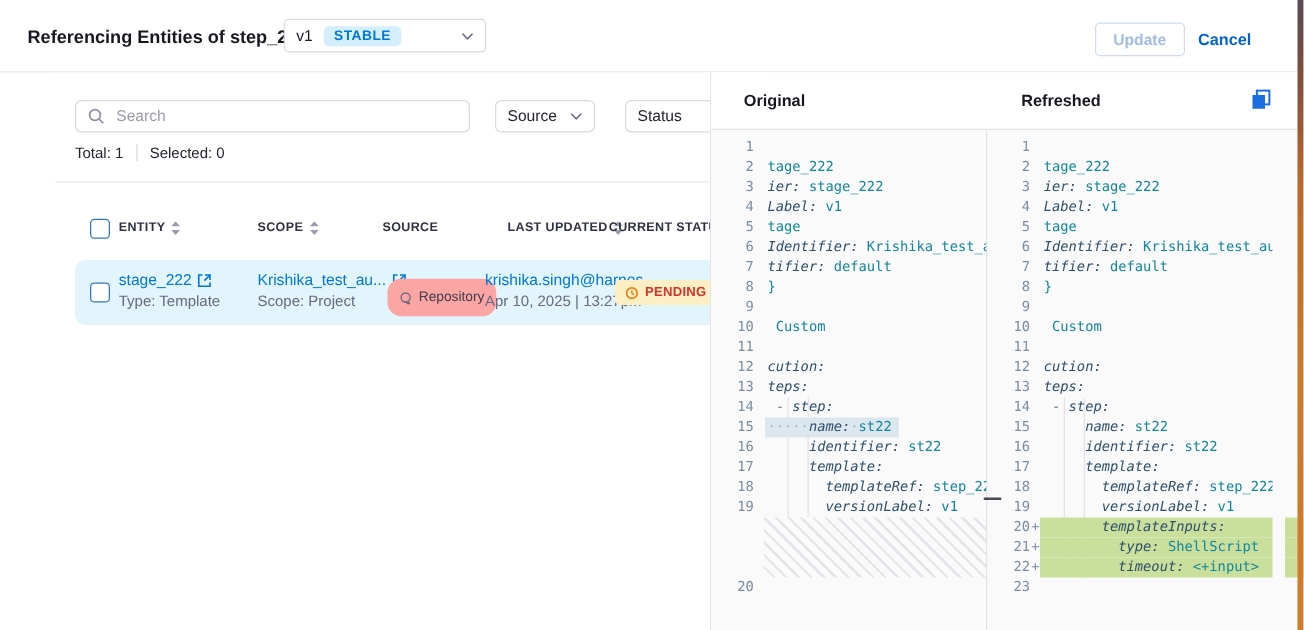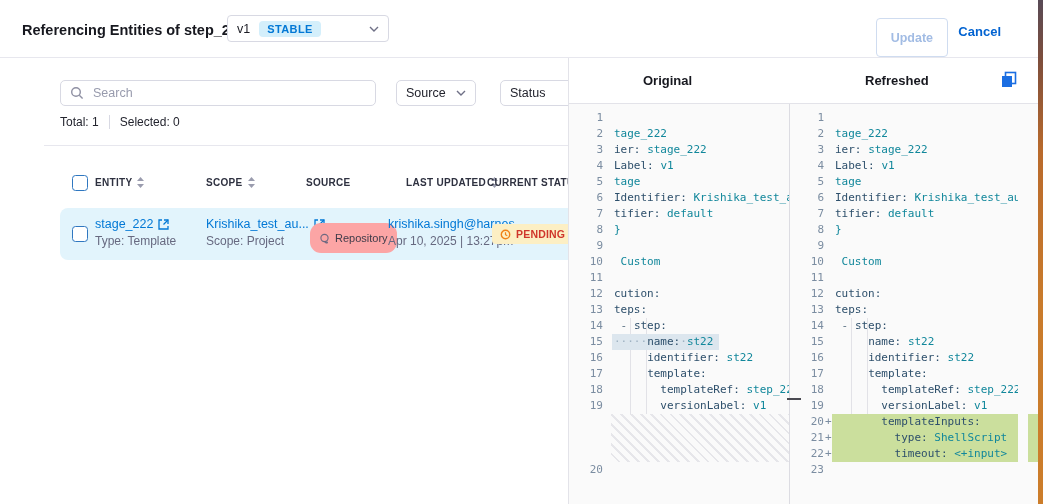--- a/index.html
+++ b/index.html
@@ -10,21 +10,21 @@
   .topbar{position:absolute;left:0;top:0;width:1043px;height:57px;background:#fff;
           border-bottom:1px solid #e7e7ee;}
   .title{position:absolute;left:22px;top:22px;font-size:14.5px;font-weight:bold;color:#17181f;}
   .vsel{position:absolute;left:227px;top:15px;width:162px;height:27px;border:1px solid #d8d9e3;
         border-radius:4px;background:#fff;display:flex;align-items:center;padding:0 9px;gap:9px;
         box-sizing:border-box;cursor:pointer;}
   .vlabel{font-size:12.5px;color:#1b1c24;}
   .vbadge{background:#d4effb;color:#0278d5;font-size:11px;font-weight:bold;
           padding:2px 8px 2px;border-radius:4px;letter-spacing:.4px;}
   .vchev{margin-left:auto;display:flex;}
-  .btn-update{position:absolute;right:95px;top:18px;height:39px;padding:0 14px;background:#fff;
+  .btn-update{position:absolute;right:95px;top:18px;height:27px;padding:0 14px;background:#fff;
         border:1px solid #cfdcf0;border-radius:4px;color:#a2bce4;font-weight:bold;font-size:12.5px;
         font-family:"Liberation Sans",sans-serif;}
   .btn-cancel{position:absolute;right:36px;top:18px;height:27px;background:none;border:none;
         color:#0263d1;font-weight:bold;font-size:13px;font-family:"Liberation Sans",sans-serif;cursor:pointer;}
 
   
   .leftpanel{position:absolute;left:0;top:58px;width:568px;height:446px;background:#fff;margin-left:44px;}
   .searchbox{position:absolute;left:16px;top:22px;width:316px;height:26px;border:1px solid #d8d9e3;
         border-radius:5px;display:flex;align-items:center;padding:0 9px;gap:7px;box-sizing:border-box;}
   .searchbox input{border:none;outline:none;font-size:12.5px;width:100%;
@@ -61,35 +61,35 @@
   .statusbadge{position:absolute;left:432px;top:16px;height:20px;background:#fcefc4;border-radius:4px;
         display:flex;align-items:center;gap:5px;padding:0 8px;font-size:10.5px;font-weight:bold;
         color:#cf362b;letter-spacing:.2px;}
   .rowchev{position:absolute;left:514px;top:16px;display:flex;cursor:pointer;}
 
   
   .diffpanel{position:absolute;left:568px;top:58px;width:475px;height:446px;
         border-left:1px solid #e3e3e9;background:#fff;box-sizing:border-box;}
   .dheader{position:absolute;left:0;top:0;width:474px;height:45px;border-bottom:1px solid #e3e3e9;
         background:#fff;}
-  .dtitle{position:absolute;top:15px;font-size:13px;font-weight:bold;color:#17181f;margin-left:48px;}
+  .dtitle{position:absolute;top:15px;font-size:13px;font-weight:bold;color:#17181f;}
   .dtitle.orig{left:26px;}
   .dtitle.refr{left:248px;}
   .copyicon{position:absolute;right:25px;top:13px;cursor:pointer;display:flex;}
   .panes{position:absolute;left:0;top:46px;width:474px;height:400px;}
   .pane{position:absolute;top:0;height:400px;overflow:hidden;background:#fafafa;box-sizing:border-box;}
   .pane.orig{left:0;width:221px;border-right:1px solid #dcdce2;}
   .pane.refr{left:221px;width:253px;}
   .codelines{position:absolute;left:0;top:6px;right:0;}
   .cl{display:flex;height:16px;line-height:16px;position:relative;
       font-family:"DejaVu Sans Mono",monospace;font-size:11px;}
   .ln{width:34px;text-align:right;color:#7b8da1;flex:none;position:relative;z-index:1;}
   .plusc{width:8px;padding-left:1px;color:#7b8da1;flex:none;position:relative;z-index:1;}
   .ct{white-space:pre;flex:none;padding-left:2px;position:relative;z-index:1;}
-  .k{color:#2d4f6b;} .v{color:#11879b;} .ws{color:#9fb2c2;} .ind{color:#5a7183;}
+  .k{color:#2d4f6b;font-style:italic;} .v{color:#11879b;} .ws{color:#9fb2c2;} .ind{color:#5a7183;}
   .ct.hl{background:#dce6ee;padding-right:6px;}
   .cl.added::before{content:"";position:absolute;left:42px;right:0;top:0;bottom:0;background:#cbdf9d;}
   .gapblock{height:48px;margin-left:42px;
       background:repeating-linear-gradient(45deg,#fafafa 0 5px,#e6e6ea 5px 7px);}
   .guide{position:absolute;width:1px;background:#e2e2e7;z-index:0;}
   .pane.orig .guide{top:214px;height:96px;}
   .pane.refr .guide{top:214px;height:144px;}
   .guide.g1{left:61px;} .guide.g2{left:77px;}
   .scrolltrack{position:absolute;left:228px;top:0;width:10px;height:400px;background:#fafafa;z-index:2;}
   .scrolldash{position:absolute;left:218px;top:294px;width:14px;height:2px;background:#4a4a52;z-index:3;}

